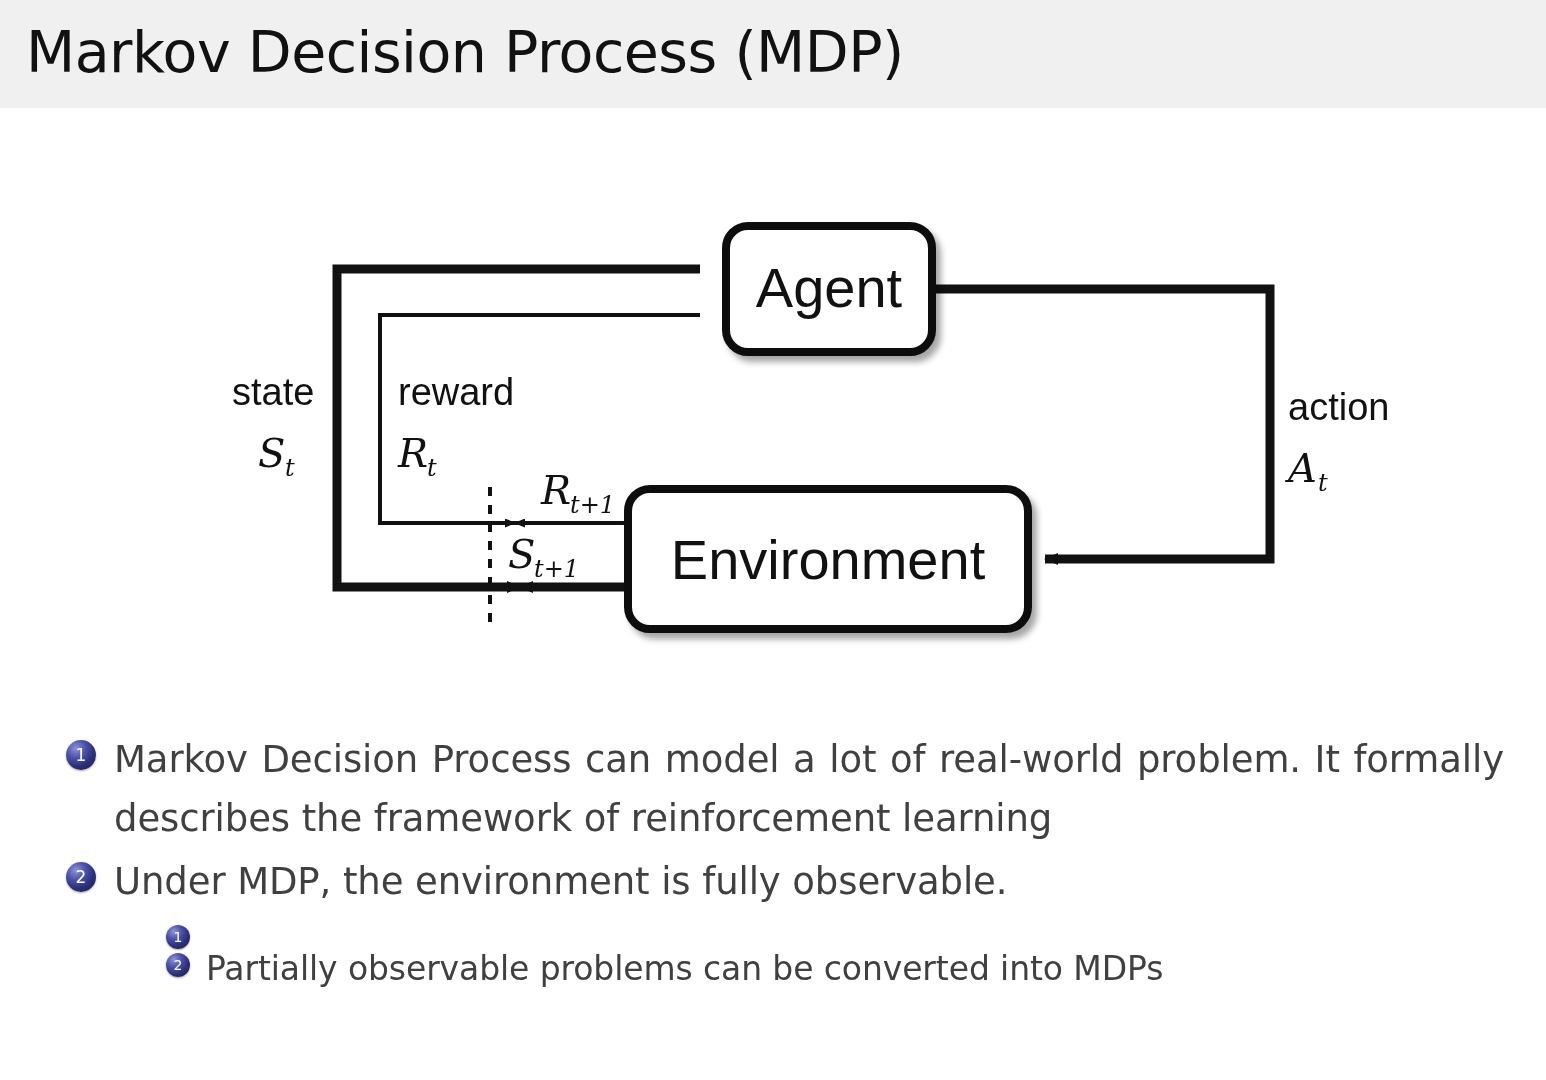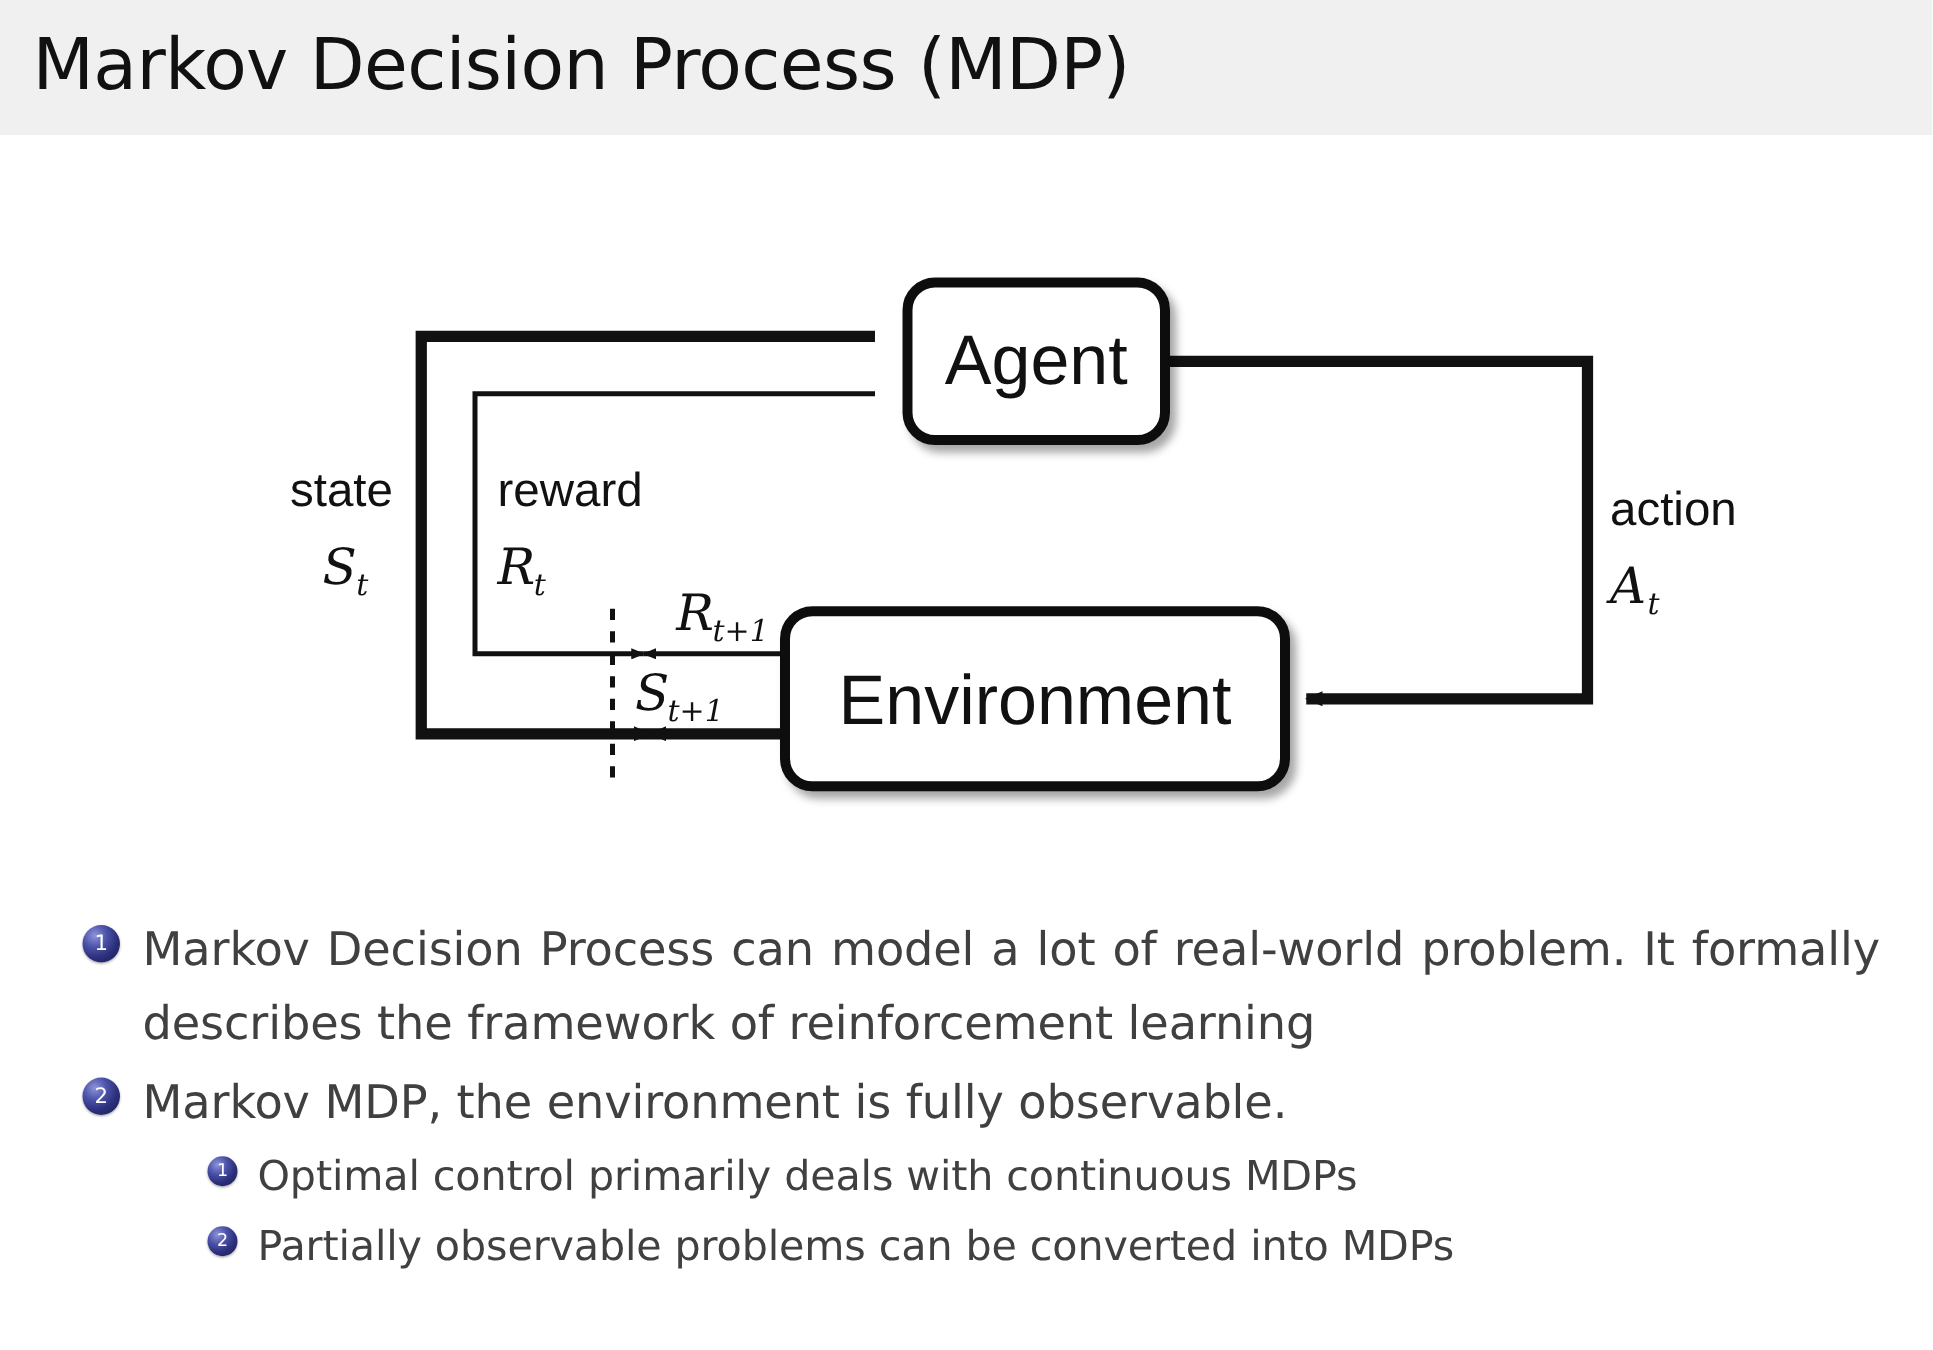--- a/index.html
+++ b/index.html
@@ -221,26 +221,25 @@
 
 <div class="bullets">
 
   <div class="bullet-row level-1">
     <div class="badge">1</div>
     <div class="bullet-text">Markov Decision Process can model a lot of real-world problem. It formally describes the framework of reinforcement learning</div>
   </div>
 
   <div class="bullet-row level-1">
     <div class="badge">2</div>
-    <div class="bullet-text">Markov MDP, the environment is fully observable.</div>
+    <div class="bullet-text">Under MDP, the environment is fully observable.</div>
   </div>
 
   <div class="bullet-row level-2">
     <div class="badge">1</div>
-    <div class="bullet-text">Optimal control primarily deals with continuous MDPs</div>
   </div>
 
   <div class="bullet-row level-2">
     <div class="badge">2</div>
     <div class="bullet-text">Partially observable problems can be converted into MDPs</div>
   </div>
 
 </div>
 
 </body></html>

